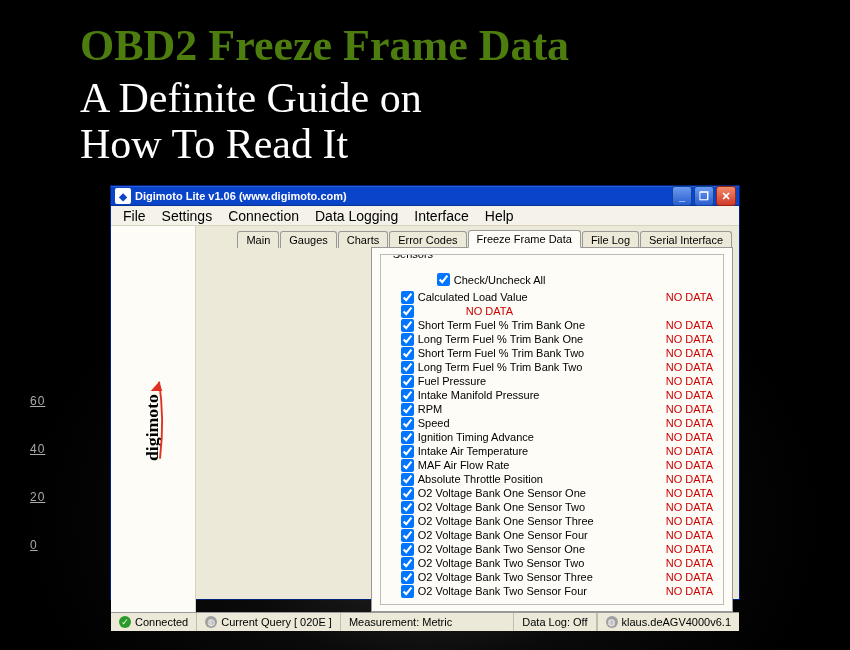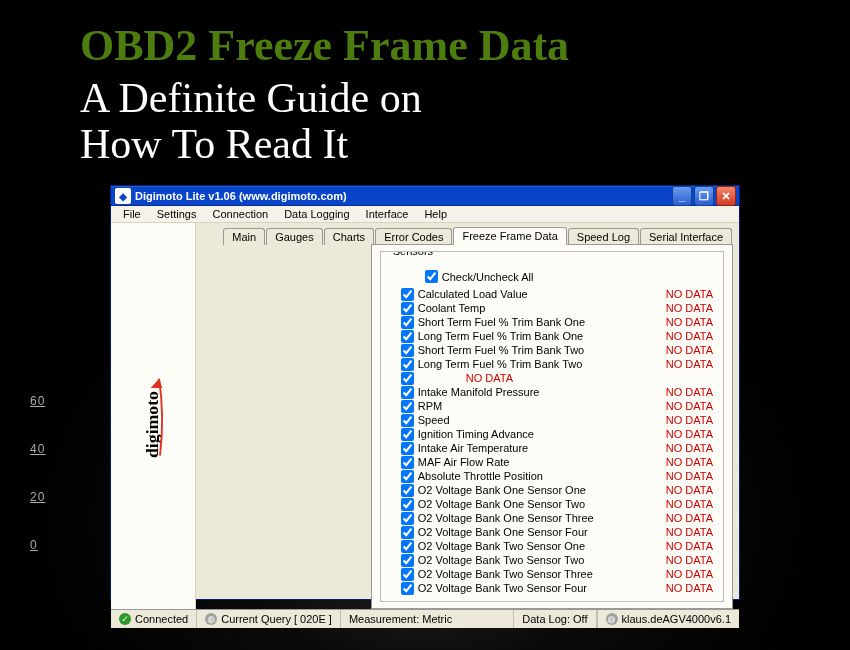--- a/index.html
+++ b/index.html
@@ -71,21 +71,21 @@
   .close-btn { background: linear-gradient(to bottom, #f08a6a, #d03a2a); color:#fff; border:1px solid #992211;}
   .menubar {
     height: 20px;
     background: #f5f3e9;
     display: flex;
     align-items: center;
     border-bottom: 1px solid #d6d3c0;
     padding: 0 4px;
     gap: 0;
   }
-  .menubar span { padding: 2px 8px; cursor: pointer; font-size: 11px; }
+  .menubar span { padding: 2px 8px; cursor: pointer; font-size: 14px; }
   .body-row { flex:1; display:flex; }
   .sidebar {
     width: 85px;
     background: #fdfcf6;
     border-right: 1px solid #d6d3c0;
     display:flex; align-items:center; justify-content:center;
     overflow:hidden;
   }
   .sidebar svg { transform: rotate(-90deg); }
   .main { flex:1; display:flex; flex-direction:column; padding: 4px 6px 0 6px; align-items: flex-end; }
@@ -113,21 +113,21 @@
     position:relative;
     padding: 18px 10px 6px 10px;
     height:100%;
     overflow:auto;
   }
   .group-label {
     position:absolute; top:-7px; left:8px;
     background:#fdfcf6; padding:0 4px; font-size:11px;
   }
   .check-all {
-    margin-left: 34px;
+    margin-left: 46px;
     margin-bottom: 4px;
     display:flex; align-items:center; gap:4px;
     font-size:11px;
   }
   .sensor-list { display:flex; flex-direction:column; gap:0; }
   .sensor-row {
     display:flex; align-items:center;
     height: 14px;
     font-size: 11px;
   }
@@ -199,39 +199,38 @@
         <path d="M150 30 L170 48 L150 55 Z" fill="#e03020"></path>
       </svg>
     </div>
     <div class="main">
       <div class="tabs-row" id="tabs">
           <div class="tab">Main</div>
           <div class="tab">Gauges</div>
           <div class="tab">Charts</div>
           <div class="tab">Error Codes</div>
           <div class="tab active">Freeze Frame Data</div>
-          <div class="tab">Speed Log</div>
+          <div class="tab">File Log</div>
           <div class="tab">Serial Interface</div>
         </div>
       <div class="tab-panel">
         <div class="groupbox">
           <div class="group-label">Sensors</div>
           <div class="check-all">
             <input type="checkbox" checked="" style="">
             <span>Check/Uncheck All</span>
           </div>
           <div class="sensor-list" id="sensor-list">
               <div class="sensor-row">
                 <input type="checkbox" checked="" style="">
                 <span class="sensor-label">Calculated Load Value</span>
                 <span class="sensor-value">NO DATA</span>
               </div>
               <div class="sensor-row">
                 <input type="checkbox" checked="" style="">
-                <span class="sensor-label">Coolant Temp</span>
                 <span class="sensor-value">NO DATA</span>
               </div>
               <div class="sensor-row">
                 <input type="checkbox" checked="" style="">
                 <span class="sensor-label">Short Term Fuel % Trim Bank One</span>
                 <span class="sensor-value">NO DATA</span>
               </div>
               <div class="sensor-row">
                 <input type="checkbox" checked="" style="">
                 <span class="sensor-label">Long Term Fuel % Trim Bank One</span>
@@ -242,20 +241,21 @@
                 <span class="sensor-label">Short Term Fuel % Trim Bank Two</span>
                 <span class="sensor-value">NO DATA</span>
               </div>
               <div class="sensor-row">
                 <input type="checkbox" checked="" style="">
                 <span class="sensor-label">Long Term Fuel % Trim Bank Two</span>
                 <span class="sensor-value">NO DATA</span>
               </div>
               <div class="sensor-row">
                 <input type="checkbox" checked="" style="">
+                <span class="sensor-label">Fuel Pressure</span>
                 <span class="sensor-value">NO DATA</span>
               </div>
               <div class="sensor-row">
                 <input type="checkbox" checked="" style="">
                 <span class="sensor-label">Intake Manifold Pressure</span>
                 <span class="sensor-value">NO DATA</span>
               </div>
               <div class="sensor-row">
                 <input type="checkbox" checked="" style="">
                 <span class="sensor-label">RPM</span>

